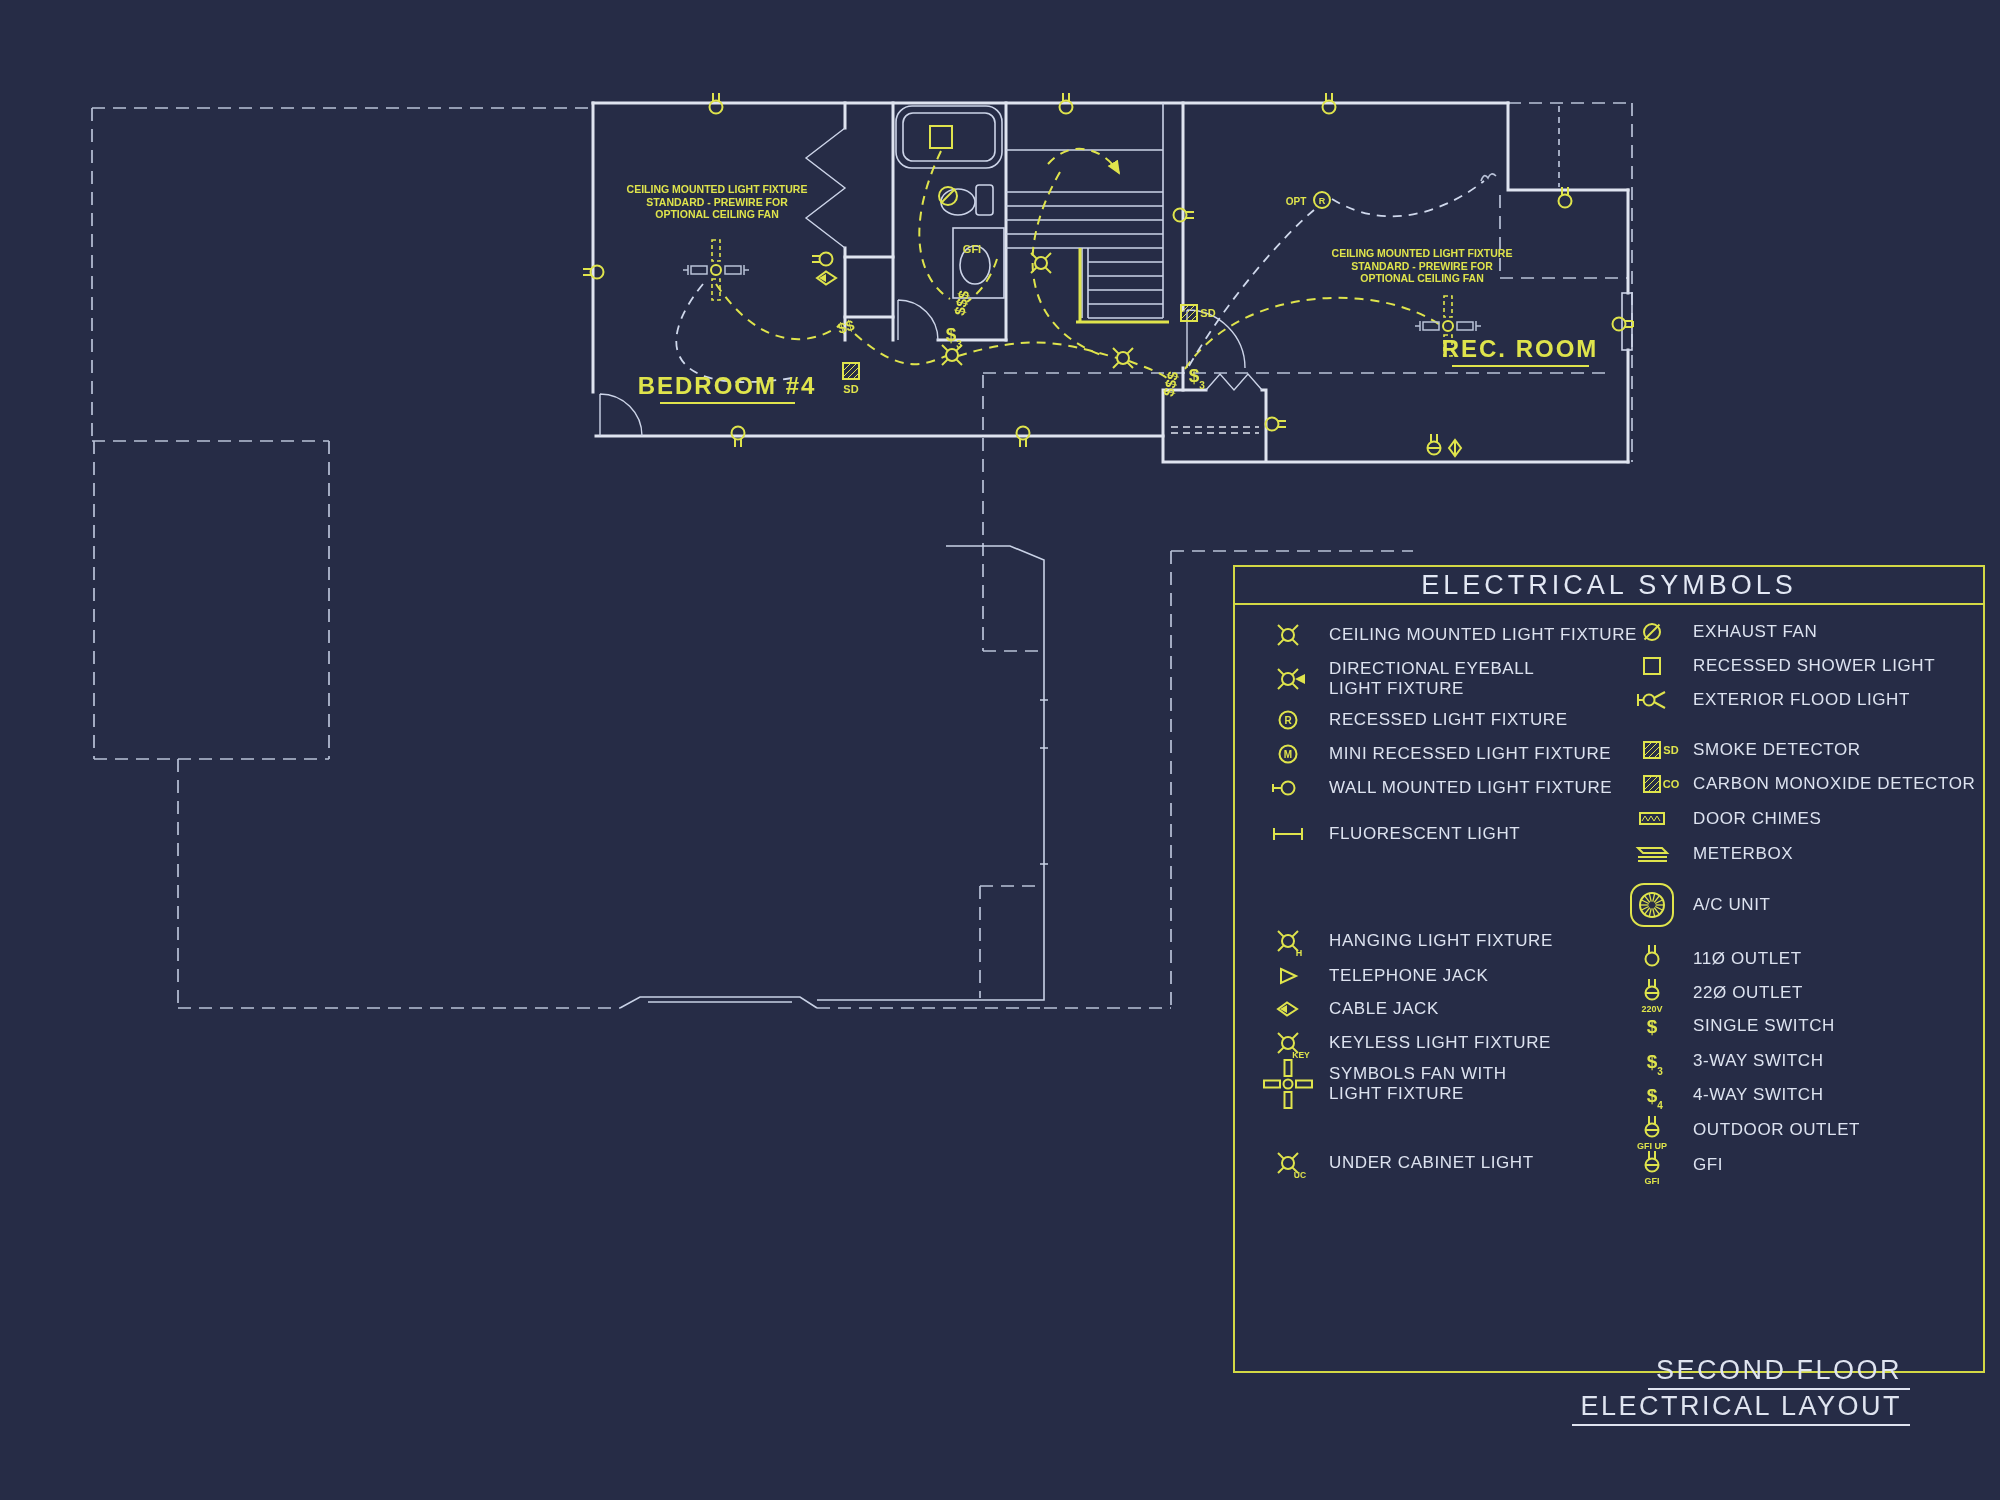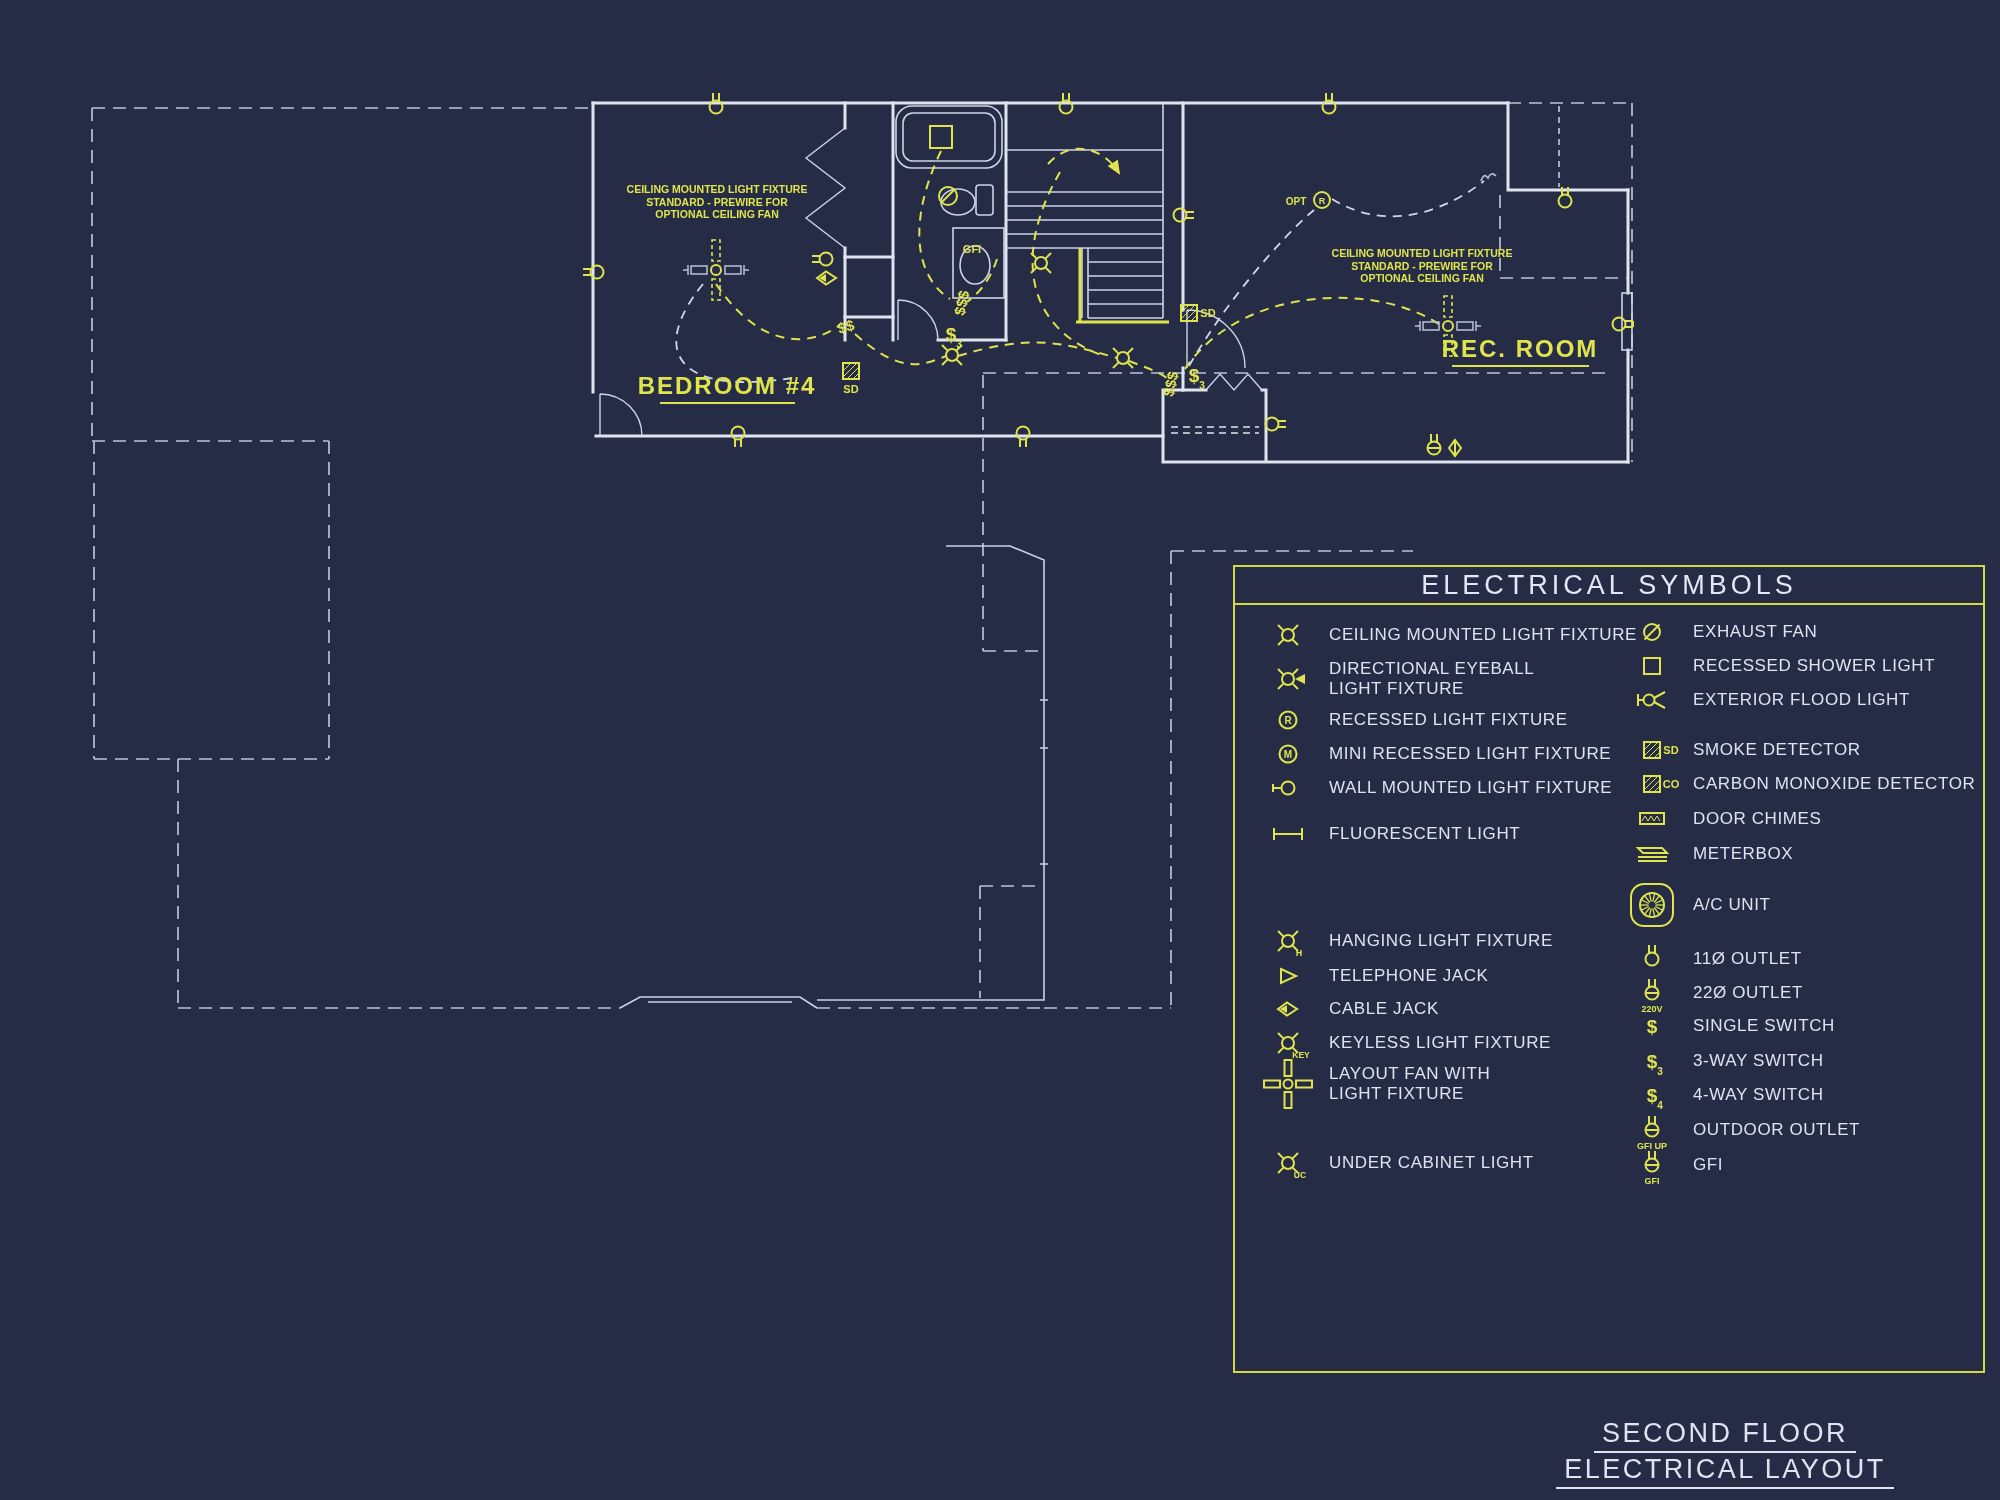--- a/index.html
+++ b/index.html
@@ -30,21 +30,21 @@
   }
   .lg-item.has-sub { transform:translateY(-13px); }
   .lg-item.col-l { left:30px; }
   .lg-item.col-r { left:394px; }
   .lg-label { color:#dde3f0; font-size:17px; letter-spacing:0.6px; line-height:20px; }
   .lg-subs { margin-top:4px; }
   .lg-sub { color:#dfe44c; font-size:11px; letter-spacing:0.4px; line-height:13.5px; font-weight:bold; }
 
   
   .title-block {
-    position:absolute; left:1540px; top:1417px; width:370px; text-align:center;
+    position:absolute; left:1540px; top:1354px; width:370px; text-align:right;
   }
   .title-line {
     display:inline-block; color:#dfe4f0; font-size:27px; letter-spacing:2.5px;
     border-bottom:2px solid #dfe4f0; padding:0 8px 2px 8px; line-height:32px;
   }
 </style>
 </head>
 <body>
 
 <div class="page">
@@ -393,21 +393,21 @@
         </div>
         <div class="lg-item col-l " style="top:517px">
       <svg width="46" height="46" viewBox="-23 -23 46 46">
             <circle r="4.5" stroke="#dfe44c" fill="none" stroke-width="2"></circle>
             <rect x="-3.5" y="-24" width="7" height="16" stroke="#dfe44c" fill="none" stroke-width="2"></rect>
             <rect x="-3.5" y="8" width="7" height="16" stroke="#dfe44c" fill="none" stroke-width="2"></rect>
             <rect x="8" y="-3.5" width="16" height="7" stroke="#dfe44c" fill="none" stroke-width="2"></rect>
             <rect x="-24" y="-3.5" width="16" height="7" stroke="#dfe44c" fill="none" stroke-width="2"></rect>
           </svg>
       <div class="lg-text">
-        <div class="lg-label">LAYOUT FAN WITH</div>
+        <div class="lg-label">SYMBOLS FAN WITH</div>
         <div class="lg-label">LIGHT FIXTURE</div>
 
       </div>
         </div>
         <div class="lg-item col-l " style="top:596px">
       <svg width="46" height="46" viewBox="-23 -23 46 46">
             <circle r="6" stroke="#dfe44c" fill="none" stroke-width="2"></circle>
             <path d="M4.6,4.6 L10,10 M-4.6,4.6 L-10,10 M-4.6,-4.6 L-10,-10 M4.6,-4.6 L10,-10" stroke="#dfe44c" fill="none" stroke-width="2"></path>
             <text x="12" y="15" font-size="8.5" fill="#dfe44c" text-anchor="middle" font-family="Liberation Sans, sans-serif" font-weight="bold">UC</text>
           </svg>

